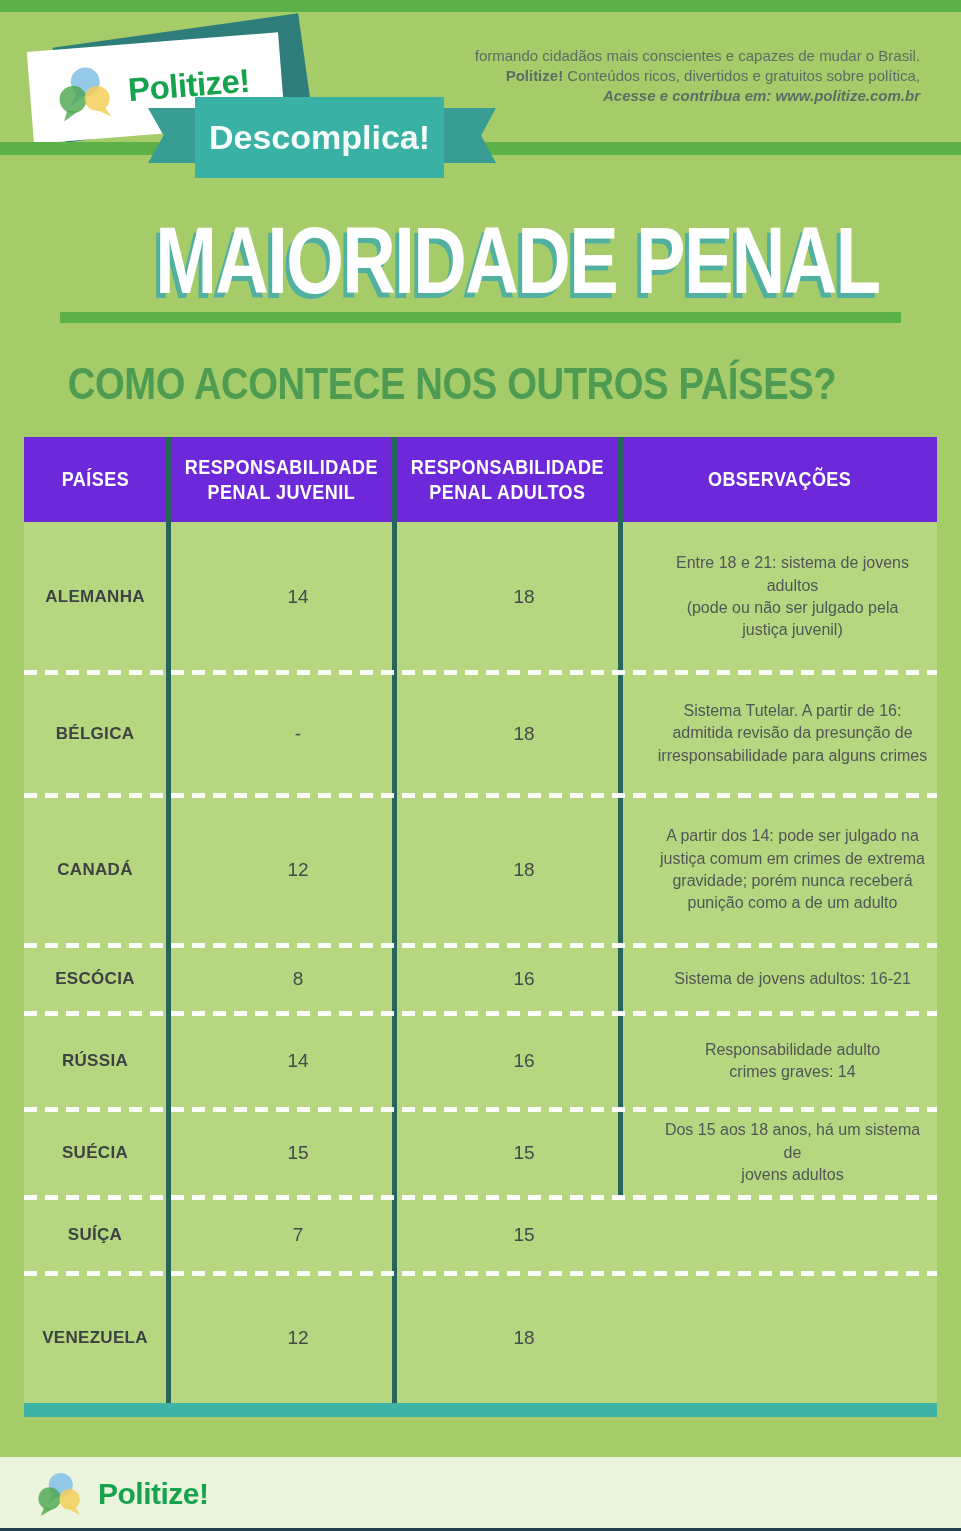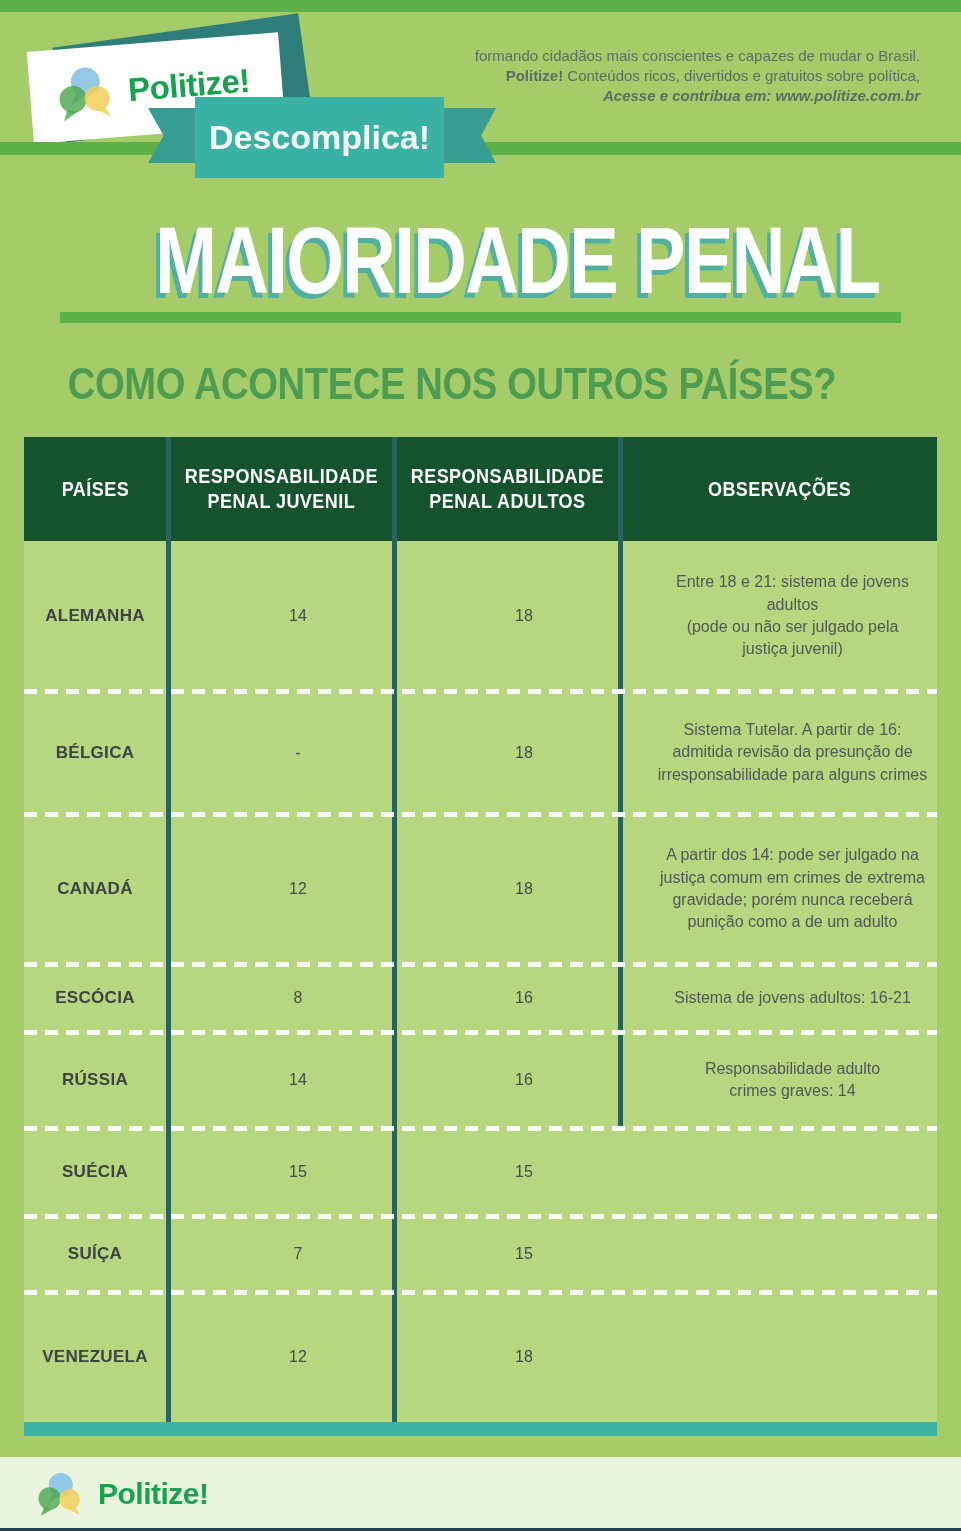--- a/index.html
+++ b/index.html
@@ -37,32 +37,32 @@
               text-shadow:-5px 5px 0 #52b0a0;}
   .divider-bar{position:absolute;top:312px;left:60px;width:841px;height:11px;background:#5cb148;}
 
   
   .subtitle{position:absolute;top:358px;left:0;width:100%;margin:0;text-align:left;}
   .subtitle span{display:inline-block;font-size:45px;font-weight:bold;color:#4e9c52;letter-spacing:-0.5px;
                  transform:scaleX(0.85);transform-origin:center;}
 
   
   .table{position:absolute;top:437px;left:24px;width:913px;}
-  .t-head{display:grid;grid-template-columns:142px 226px 226px 319px;background:#14532d;height:104px;}
+  .t-head{display:grid;grid-template-columns:142px 226px 226px 319px;background:#6d28d9;height:85px;}
   .t-head .hcell{display:flex;align-items:center;justify-content:center;text-align:center;
                  color:#ffffff;font-weight:bold;font-size:20px;line-height:1.25;white-space:pre-line;}
   .t-head .hcell + .hcell{border-left:5px solid #26645c;}
   .t-head .hcell span{display:inline-block;transform:scaleX(0.9);letter-spacing:0.5px;}
 
   .t-body{background:#b6d77f;}
   .t-row{position:relative;display:grid;grid-template-columns:142px 226px 226px 319px;}
   .t-row .cell{display:flex;align-items:center;justify-content:center;text-align:center;box-sizing:border-box;}
   .t-row .cell + .cell{border-left:5px solid #26645c;padding-left:33px;}
   .t-row .country{font-weight:bold;font-size:17px;color:#3d4244;letter-spacing:0.3px;}
-  .t-row .num{font-size:16px;color:#46494c;}
+  .t-row .num{font-size:19px;color:#46494c;}
   .t-row .obs{font-size:16px;color:#515659;line-height:1.4;white-space:pre-line;padding:4px 8px;}
   .t-row:nth-of-type(1){height:150px;}
   .t-row:nth-of-type(2){height:123px;}
   .t-row:nth-of-type(3){height:150px;}
   .t-row:nth-of-type(4){height:68px;}
   .t-row:nth-of-type(5){height:96px;}
   .t-row:nth-of-type(6){height:88px;}
   .t-row:nth-of-type(7){height:76px;}
   .t-row:nth-of-type(8){height:130px;}
   .t-row.dashed::after{content:"";position:absolute;left:0;bottom:-3px;width:100%;height:5px;z-index:2;
@@ -159,20 +159,22 @@
         <div class="cell country">RÚSSIA</div>
         <div class="cell num">14</div>
         <div class="cell num">16</div>
         <div class="cell obs">Responsabilidade adulto
 crimes graves: 14</div>
       </div>
       <div class="t-row dashed">
         <div class="cell country">SUÉCIA</div>
         <div class="cell num">15</div>
         <div class="cell num">15</div>
+        <div class="cell obs">Dos 15 aos 18 anos, há um sistema de
+jovens adultos</div>
       </div>
       <div class="t-row dashed">
         <div class="cell country">SUÍÇA</div>
         <div class="cell num">7</div>
         <div class="cell num">15</div>
       </div>
       <div class="t-row">
         <div class="cell country">VENEZUELA</div>
         <div class="cell num">12</div>
         <div class="cell num">18</div>

